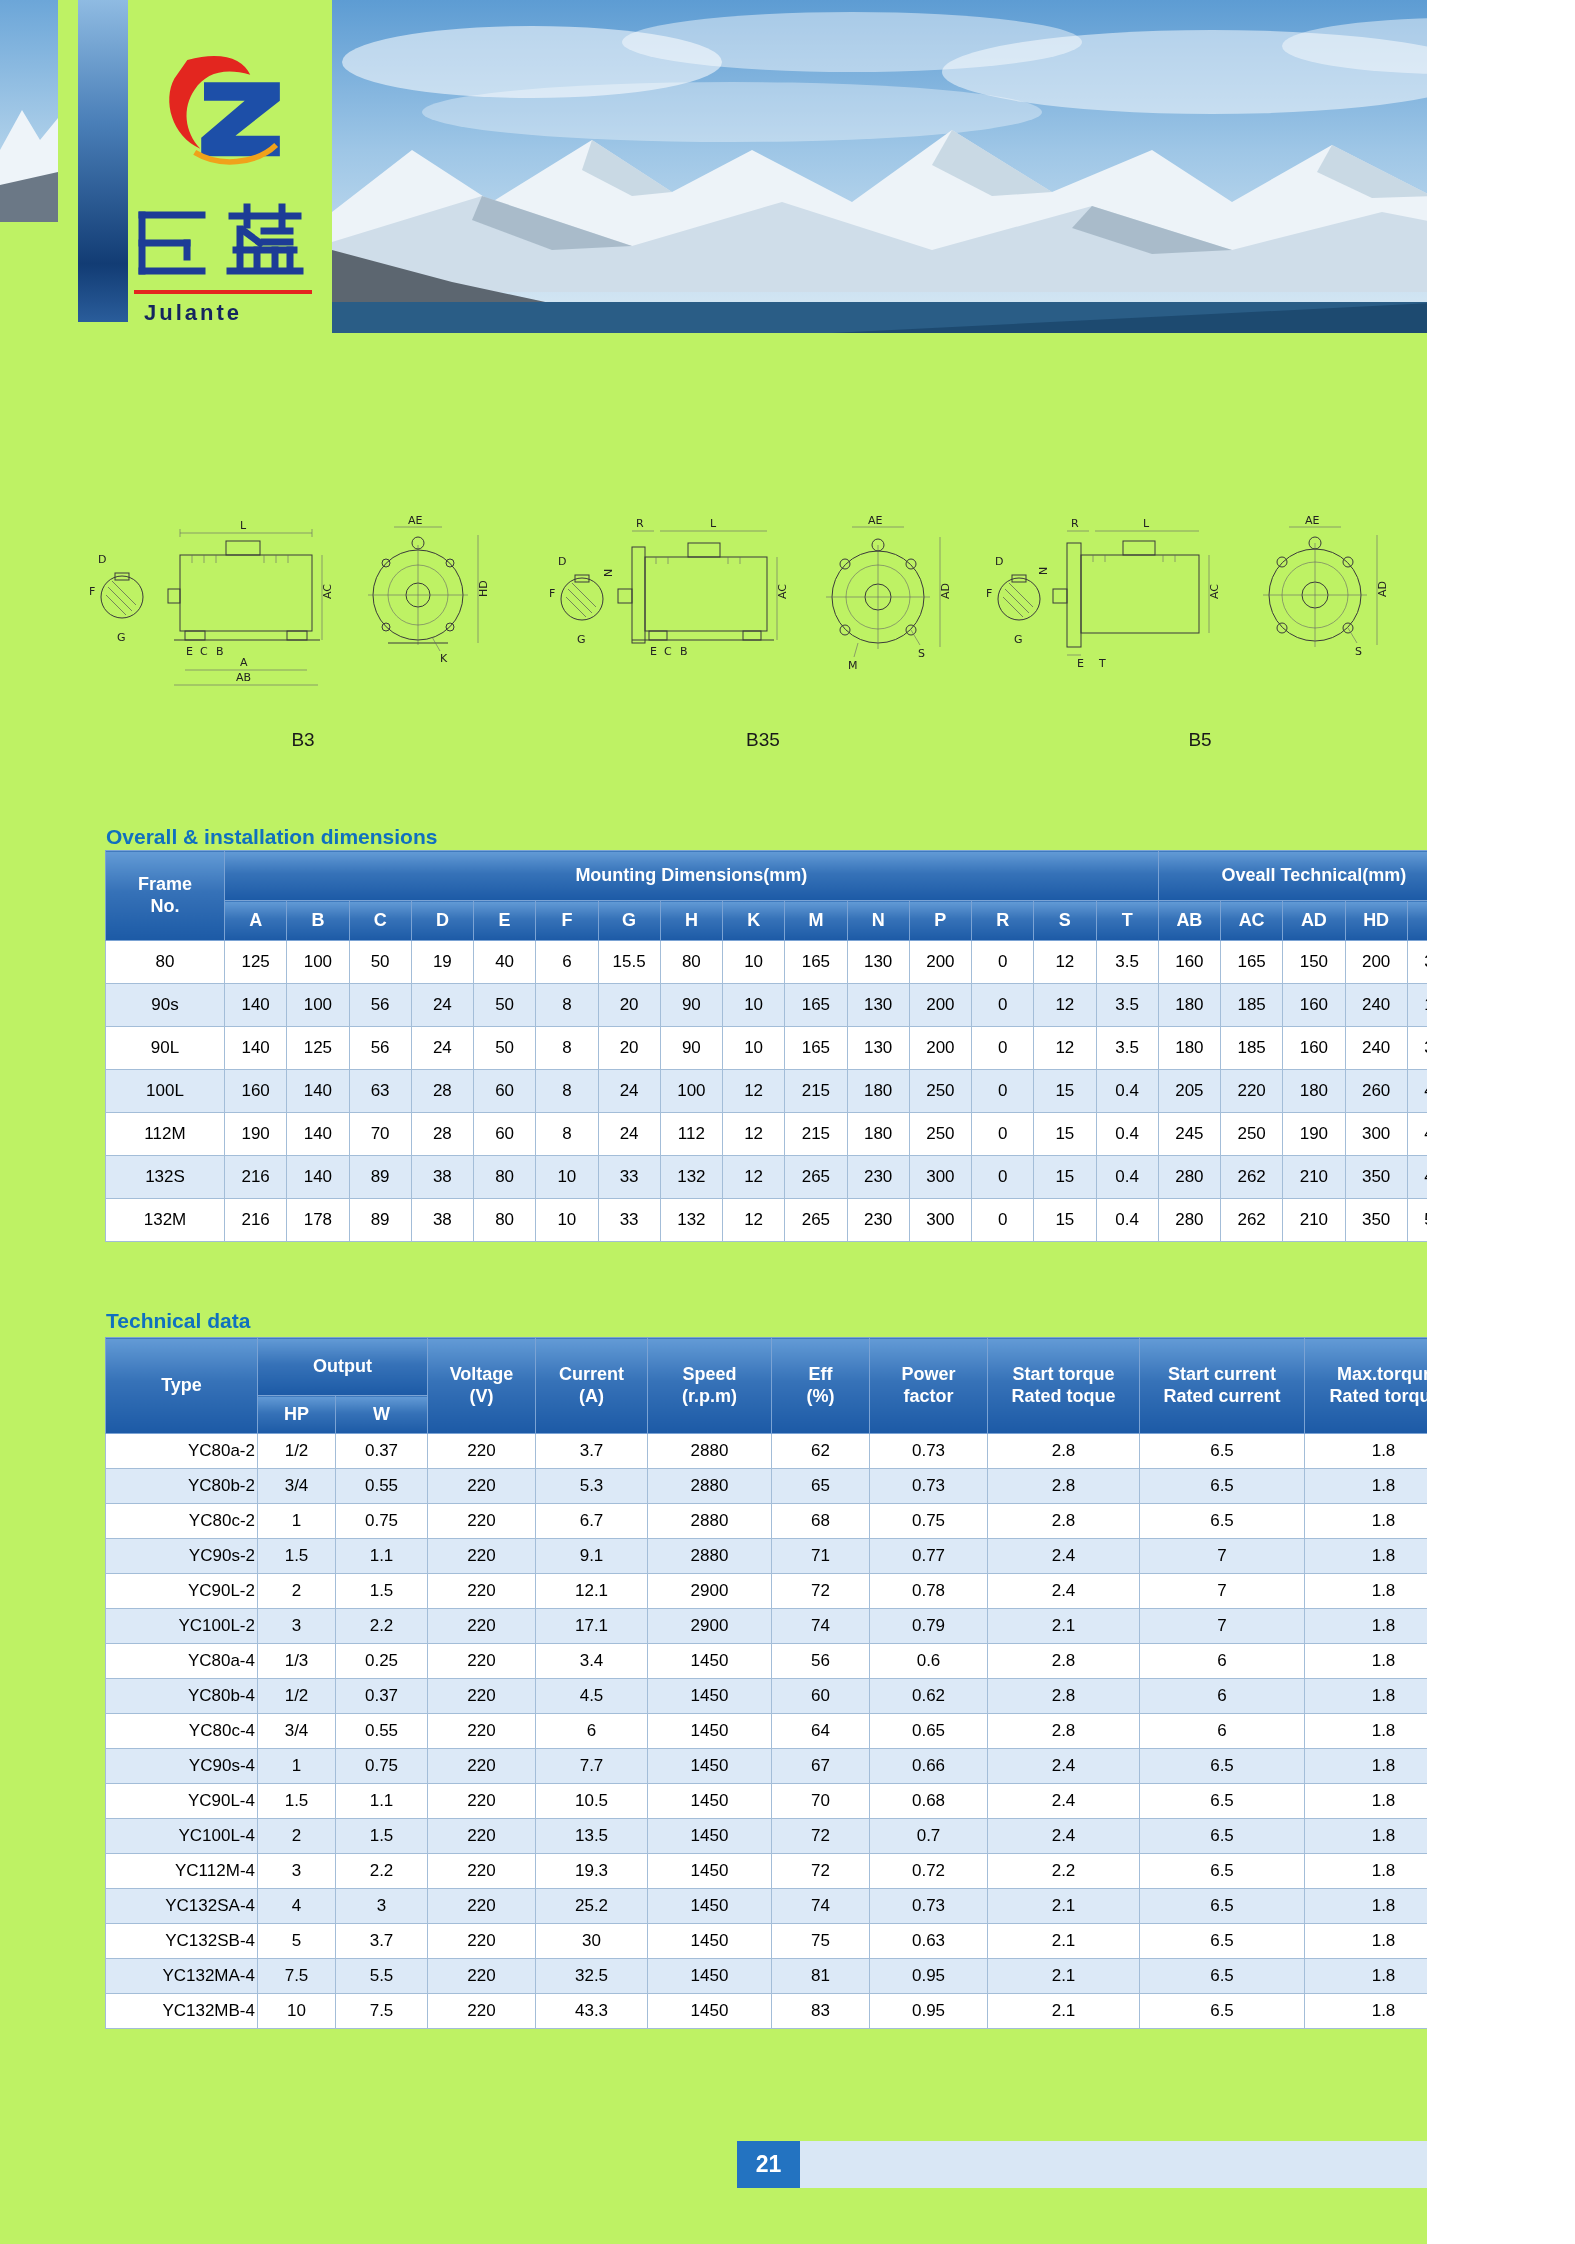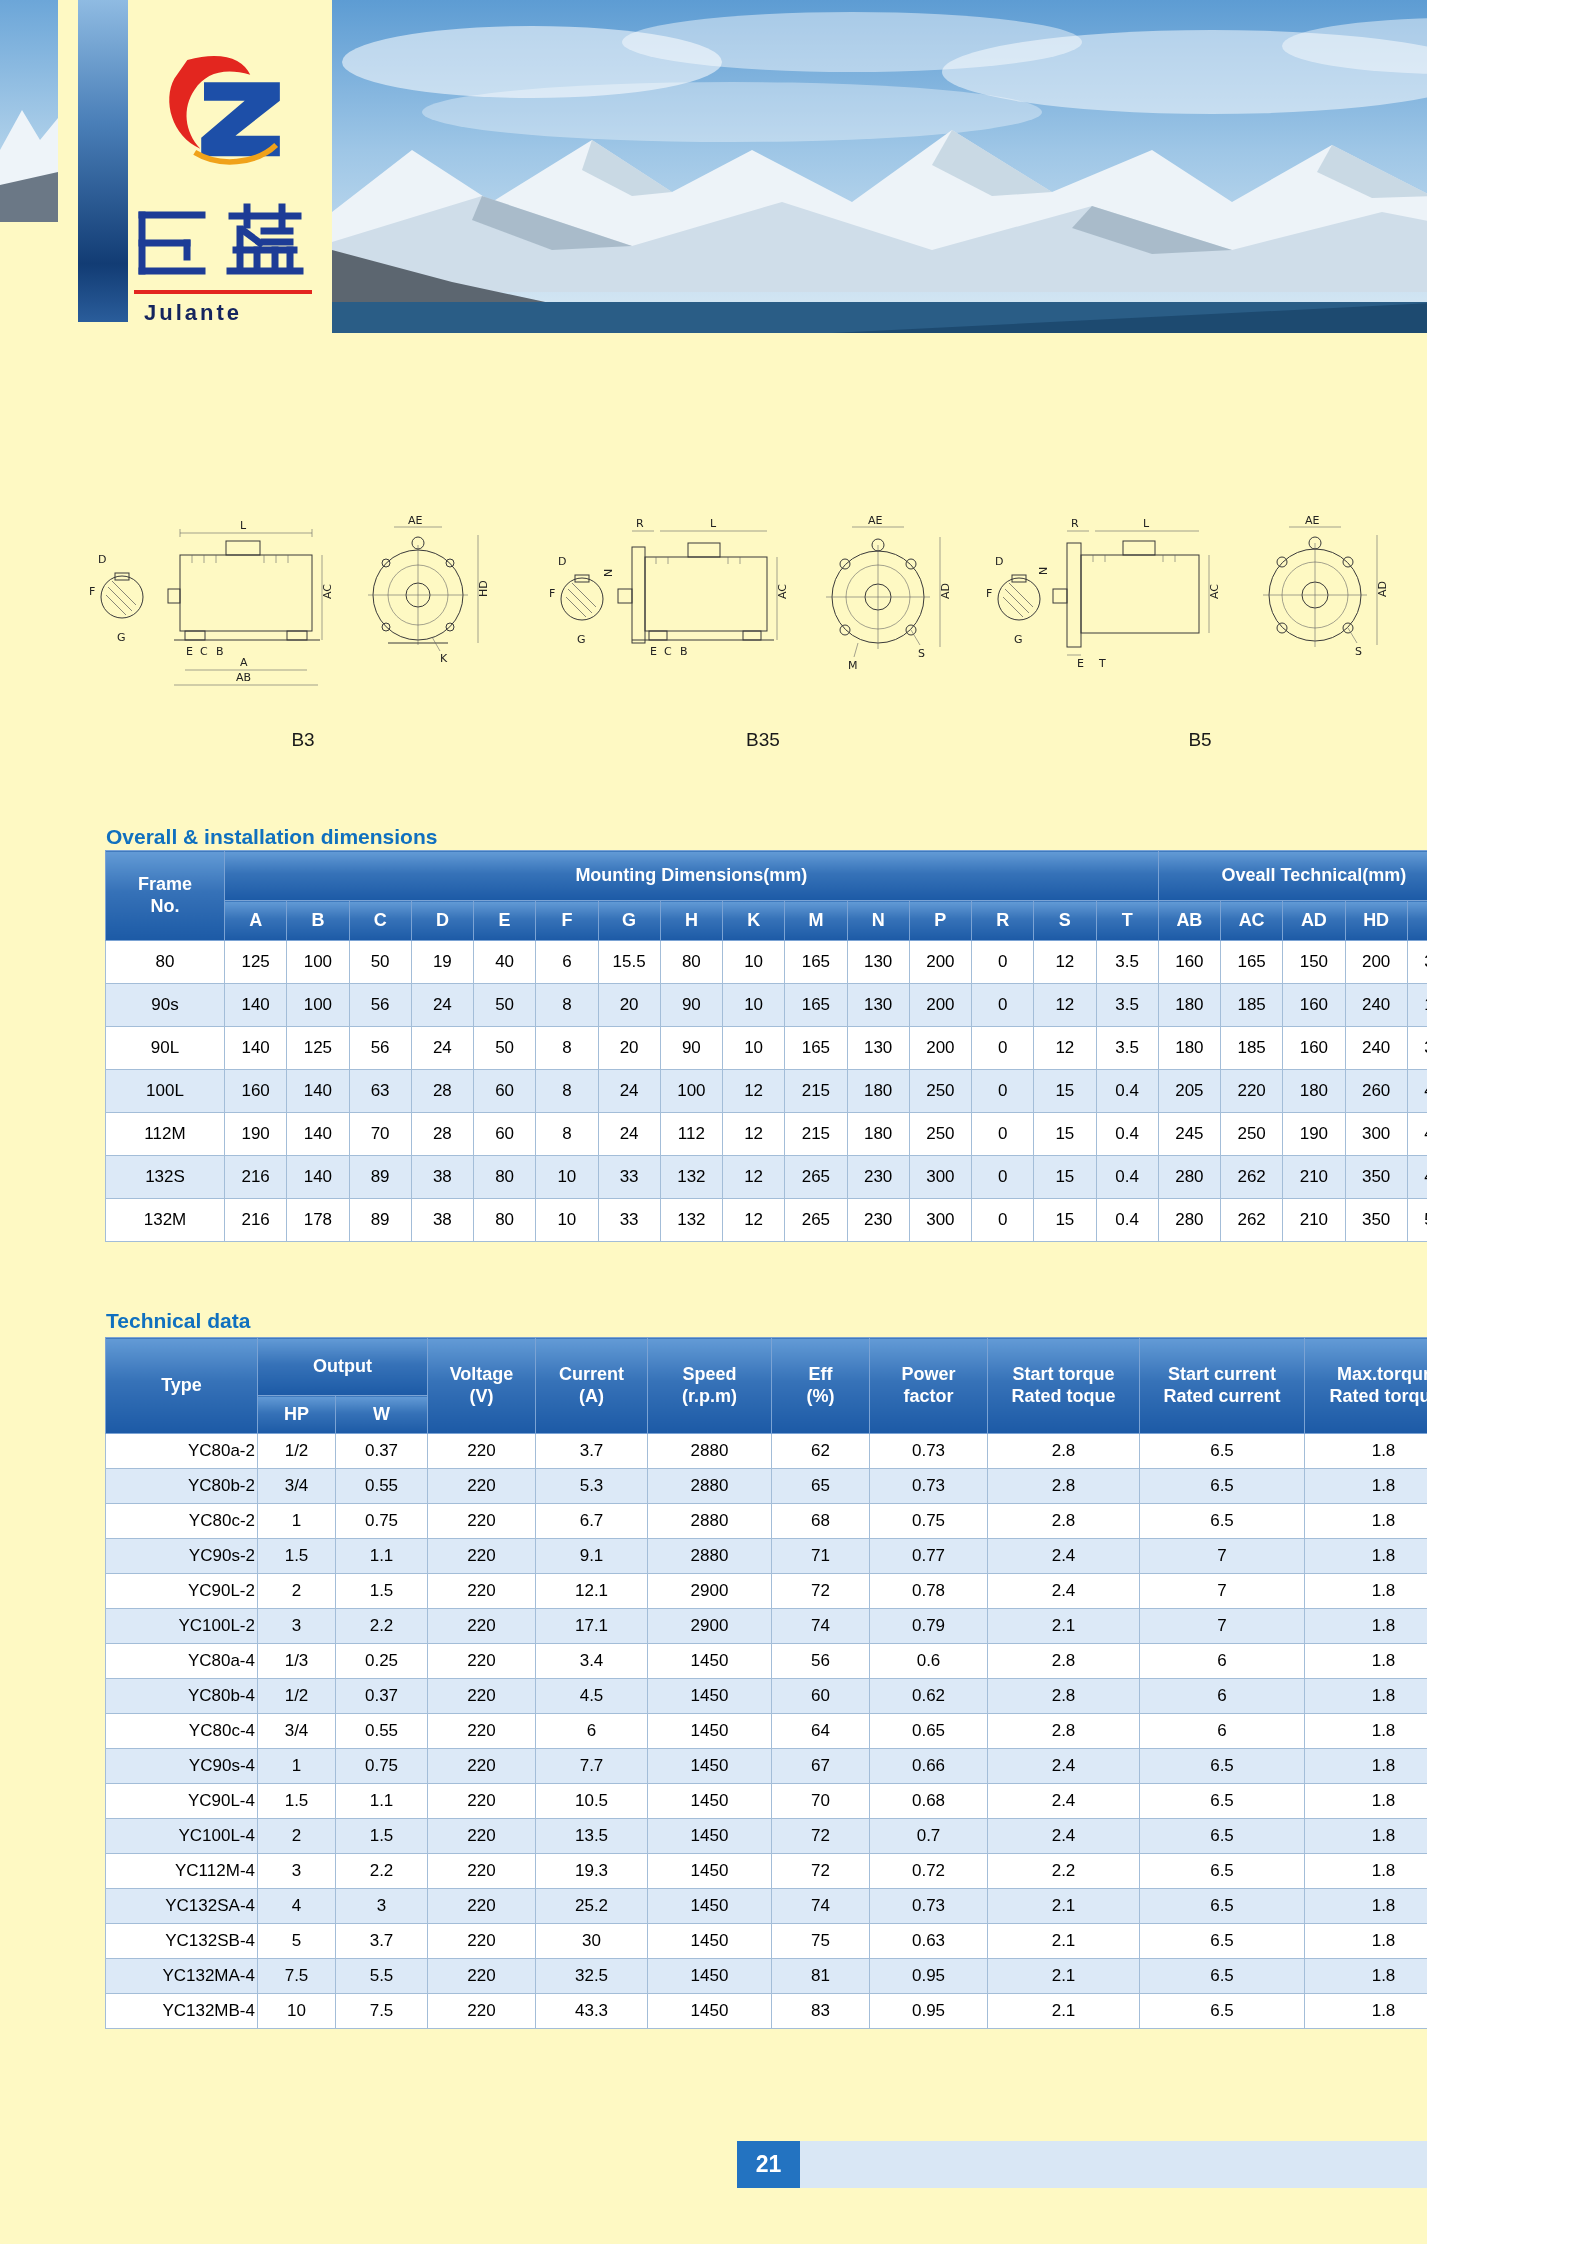--- a/index.html
+++ b/index.html
@@ -2,21 +2,21 @@
 <html><head>
 <meta charset="utf-8">
 <style>
   html, body { margin: 0; padding: 0; }
   body {
     width: 1575px; height: 2244px;
     background: #ffffff;
     font-family: "Liberation Sans", sans-serif;
     color: #111;
   }
-  .page { position: relative; width: 1427px; height: 2244px; overflow: hidden; background: #fef9c3; }
+  .page { position: relative; width: 1427px; height: 2244px; overflow: hidden; background: #bef264; }
 
   
   .photo-strip { position: absolute; left: 0; top: 0; width: 58px; height: 222px; }
   .left-bar {
     position: absolute; left: 78px; top: 0; width: 50px; height: 322px;
     background: linear-gradient(180deg, #8fbbe2 0%, #4a7fb8 38%, #123c74 82%, #2a5d9b 100%);
   }
   .photo { position: absolute; left: 332px; top: 0; width: 1243px; height: 333px; }
   .logo { position: absolute; left: 130px; top: 46px; width: 200px; height: 290px; }
   .logo-mark { position: absolute; left: 0; top: 0; width: 185px; height: 150px; }

